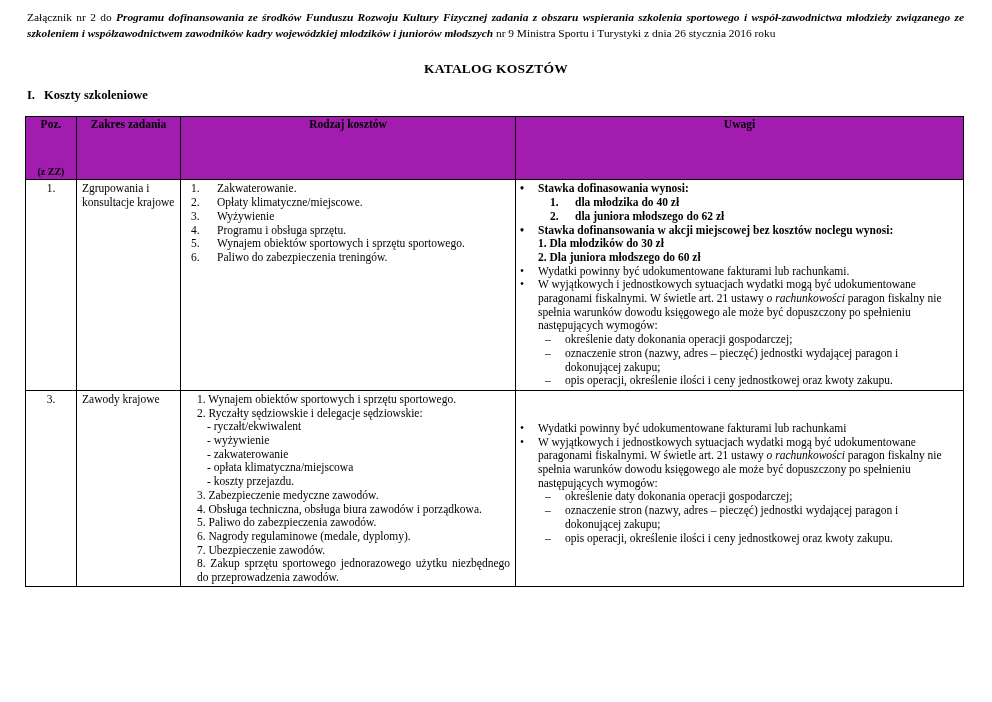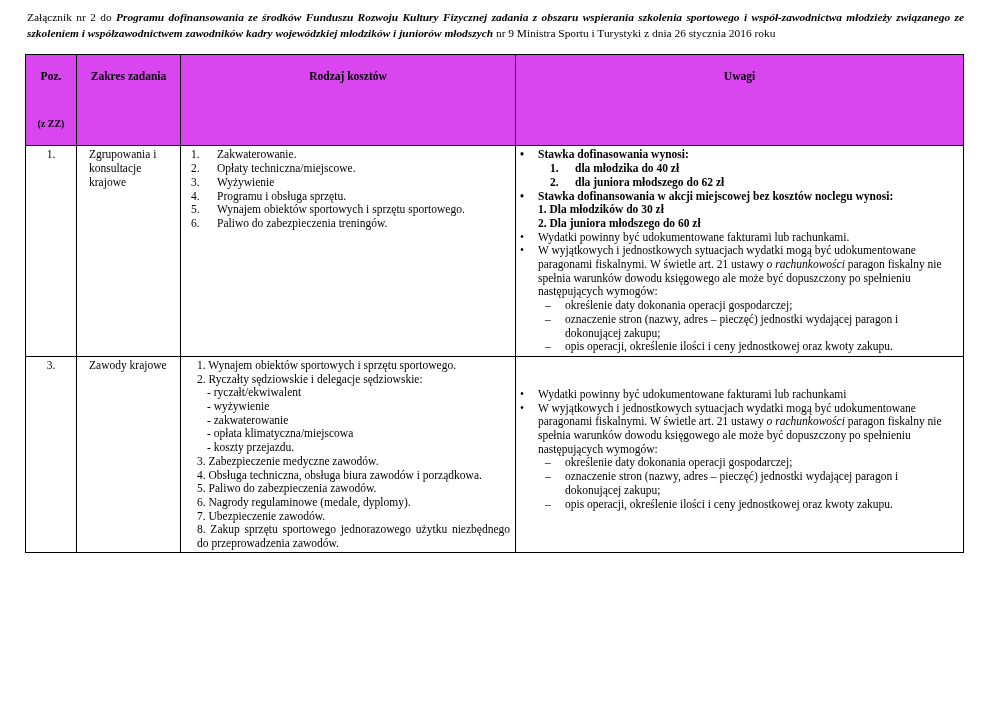--- a/index.html
+++ b/index.html
@@ -27,29 +27,29 @@
   .section-heading .sno{margin-right:9px;}
 
   table.costs{
     border-collapse:collapse;table-layout:fixed;
     margin:13px 0 0 25px;width:938px;
     font-size:11.5px;line-height:13.7px;
   }
   table.costs th, table.costs td{border:1px solid #000;vertical-align:top;}
   thead tr{height:28px;}
   thead th{
-    background:#d946ef;vertical-align:middle;text-align:center;
-    font-weight:bold;padding:15px 2px;font-size:11.5px;line-height:12.2px;
+    background:#a21caf;vertical-align:middle;text-align:center;
+    font-weight:bold;padding:1px 2px;font-size:11.5px;line-height:12.2px;
   }
   thead .h-sub{font-size:10px;font-weight:bold;margin-top:36px;}
   tbody tr.r1{height:209px;}
   tbody tr.r2{height:190px;}
 
   td.c-poz{text-align:center;padding-top:2px;}
-  td.c-zakres{padding:2px 12px;}
+  td.c-zakres{padding:2px 5px;}
   td.c-rodzaj{padding:2px 3px 1px 0;}
   td.c-uwagi{padding:2px 8px 2px 0;}
 
   
   .cost1{position:relative;padding-left:36px;}
   .cost1 .c1num{position:absolute;left:10px;}
 
   
   .cost2{padding-left:4px;padding-right:2px;text-align:justify;margin-left:12px;}
   .cost2.sub{padding-left:14px;text-align:left;}
@@ -67,21 +67,23 @@
   .it{font-style:italic;margin-top:20px;}
   .gap-top{margin-top:29px;}
 </style>
 </head>
 <body>
 
 <div class="page">
 
   <p class="doc-header"><span>Załącznik nr 2 do </span><span class="bi">Programu dofinansowania ze środków Funduszu Rozwoju Kultury Fizycznej zadania z obszaru wspierania szkolenia sportowego i współ-zawodnictwa młodzieży związanego ze szkoleniem i współzawodnictwem zawodników kadry wojewódzkiej młodzików i juniorów młodszych</span><span> nr 9 Ministra Sportu i Turystyki z dnia 26 stycznia 2016 roku</span></p>
 
+  <h1 class="doc-title">KATALOG KOSZTÓW</h1>
 
+  <h2 class="section-heading"><span class="sno">I.</span><span>Koszty szkoleniowe</span></h2>
 
   <table class="costs">
     <colgroup>
       <col style="width:51px">
         <col style="width:104px">
         <col style="width:335px">
         <col style="width:448px">
     </colgroup>
     <thead>
       <tr>
@@ -94,21 +96,21 @@
         <th>Uwagi</th>
       </tr>
     </thead>
     <tbody>
 
       <tr class="r1">
         <td class="c-poz">1.</td>
         <td class="c-zakres">Zgrupowania i konsultacje krajowe</td>
         <td class="c-rodzaj">
           <div class="cost1"><span class="c1num">1.</span><span>Zakwaterowanie.</span></div>
-          <div class="cost1"><span class="c1num">2.</span><span>Opłaty techniczna/miejscowe.</span></div>
+          <div class="cost1"><span class="c1num">2.</span><span>Opłaty klimatyczne/miejscowe.</span></div>
           <div class="cost1"><span class="c1num">3.</span><span>Wyżywienie</span></div>
           <div class="cost1"><span class="c1num">4.</span><span>Programu i obsługa sprzętu.</span></div>
           <div class="cost1"><span class="c1num">5.</span><span>Wynajem obiektów sportowych i sprzętu sportowego.</span></div>
           <div class="cost1"><span class="c1num">6.</span><span>Paliwo do zabezpieczenia treningów.</span></div>
         </td>
         <td class="c-uwagi">
           <div class="u ub bold"><span class="mk">•</span><span>Stawka dofinasowania wynosi:</span></div>
           <div class="u un bold"><span class="mkn">1.</span><span>dla młodzika do 40 zł</span></div>
           <div class="u un bold"><span class="mkn">2.</span><span>dla juniora młodszego do 62 zł</span></div>
           <div class="u ub bold"><span class="mk">•</span><span>Stawka dofinansowania w akcji miejscowej bez kosztów noclegu wynosi:</span></div>

